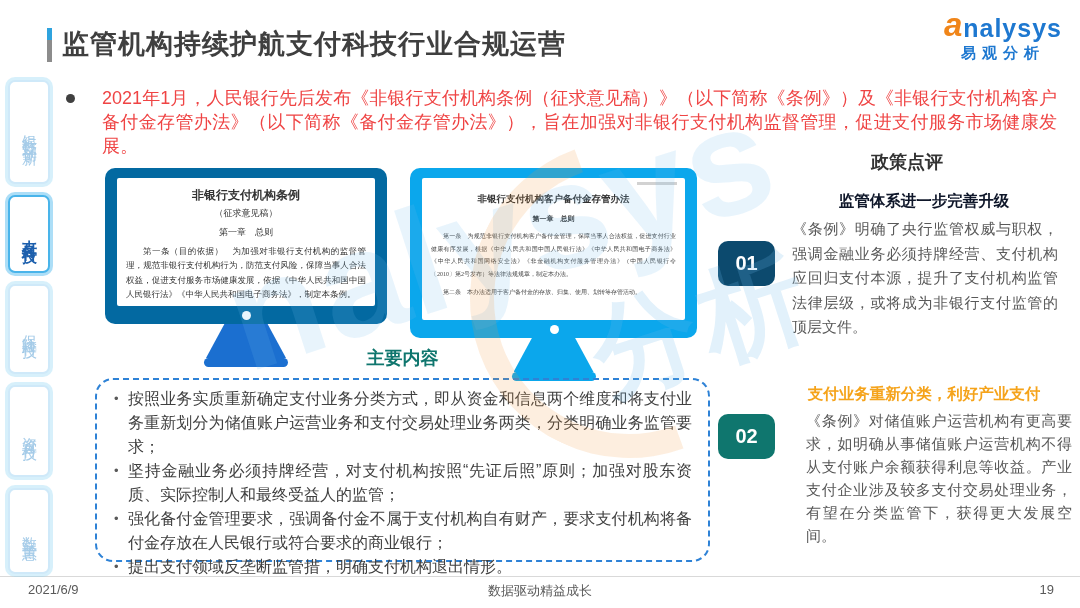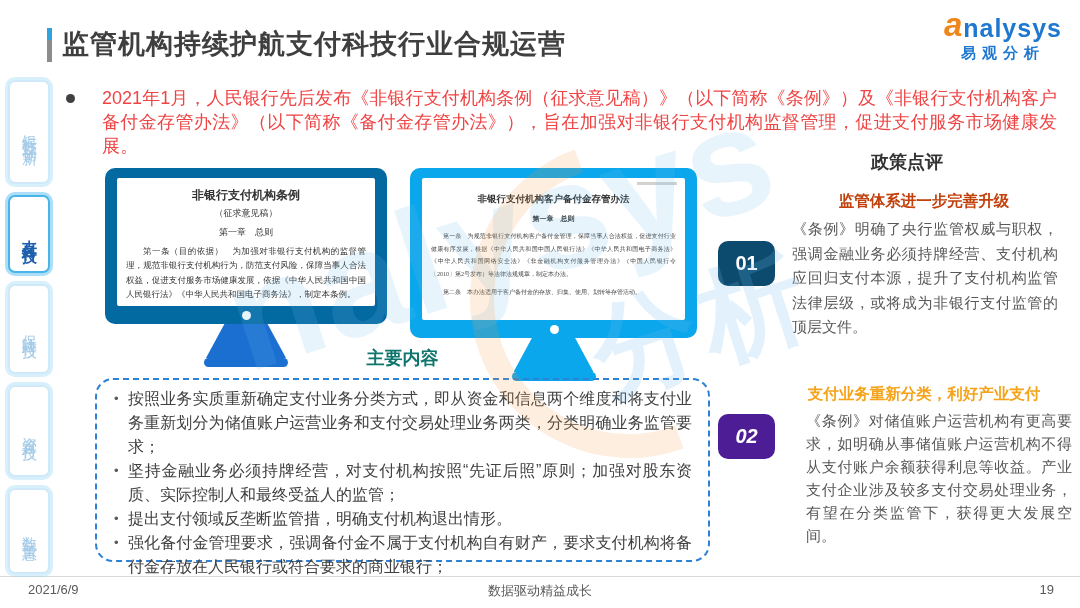--- a/index.html
+++ b/index.html
@@ -75,30 +75,30 @@
   .dashed-box ul{margin:0;padding:0;list-style:none;}
   .dashed-box li{position:relative;padding-left:17px;font-size:16px;line-height:24px;
                  color:#404040;text-align:justify;}
   .dashed-box li::before{content:"\2022";position:absolute;left:3px;top:0;color:#595959;font-size:13px;}
 
   
   .policy-heading{position:absolute;left:792px;top:150px;width:230px;text-align:center;
                   font-size:18px;font-weight:bold;color:#333;z-index:2;}
   .sec-title{position:absolute;left:790px;width:268px;text-align:center;font-size:15.5px;
              font-weight:bold;z-index:2;}
-  .sec1-title{top:191px;color:#c2410c;}
+  .sec1-title{top:191px;color:#0f172a;}
   .sec2-title{top:384px;color:#F5A31A;}
   .sec-body{position:absolute;left:792px;width:266px;font-size:15px;line-height:24.5px;
             color:#595959;text-align:justify;z-index:2;}
   .sec1-body{top:217px;}
   .sec2-body{top:409px;line-height:23px;margin-left:14px;}
   .badge{position:absolute;left:718px;width:57px;height:45px;border-radius:10px;color:#fff;
          font-size:20px;font-weight:bold;display:flex;align-items:center;justify-content:center;z-index:2;}
   .badge1{top:241px;background:#0c4a6e;}
-  .badge2{top:414px;background:#4c1d95;font-style:italic;}
+  .badge2{top:414px;background:#0f766e;}
 
   
   .footer-line{position:absolute;left:0;top:576px;width:1080px;border-top:1px solid #D9D9D9;}
   .footer-date{position:absolute;left:28px;top:582px;font-size:13px;color:#595959;}
   .footer-slogan{position:absolute;left:0;top:582px;width:1080px;text-align:center;font-size:13px;color:#595959;}
   .footer-page{position:absolute;right:26px;top:582px;font-size:13px;color:#595959;}
 </style>
 </head>
 <body>
 
@@ -158,22 +158,22 @@
     </div>
     <div class="neck"></div>
     <div class="base"></div>
   </div>
 
   <div class="main-label">主要内容</div>
   <div class="dashed-box">
     <ul>
       <li>按照业务实质重新确定支付业务分类方式，即从资金和信息两个维度和将支付业务重新划分为储值账户运营业务和支付交易处理业务两类，分类明确业务监管要求；</li>
       <li>坚持金融业务必须持牌经营，对支付机构按照“先证后照”原则；加强对股东资质、实际控制人和最终受益人的监管；</li>
+      <li>强化备付金管理要求，强调备付金不属于支付机构自有财产，要求支付机构将备付金存放在人民银行或符合要求的商业银行；</li>
       <li>提出支付领域反垄断监管措，明确支付机构退出情形。</li>
-      <li>强化备付金管理要求，强调备付金不属于支付机构自有财产，要求支付机构将备付金存放在人民银行或符合要求的商业银行；</li>
     </ul>
   </div>
 
   <div class="policy-heading">政策点评</div>
 
   <div class="badge badge1">01</div>
   <div class="sec-title sec1-title">监管体系进一步完善升级</div>
   <div class="sec-body sec1-body">《条例》明确了央行监管权威与职权，强调金融业务必须持牌经营、支付机构应回归支付本源，提升了支付机构监管法律层级，或将成为非银行支付监管的顶层文件。</div>
 
   <div class="badge badge2">02</div>

